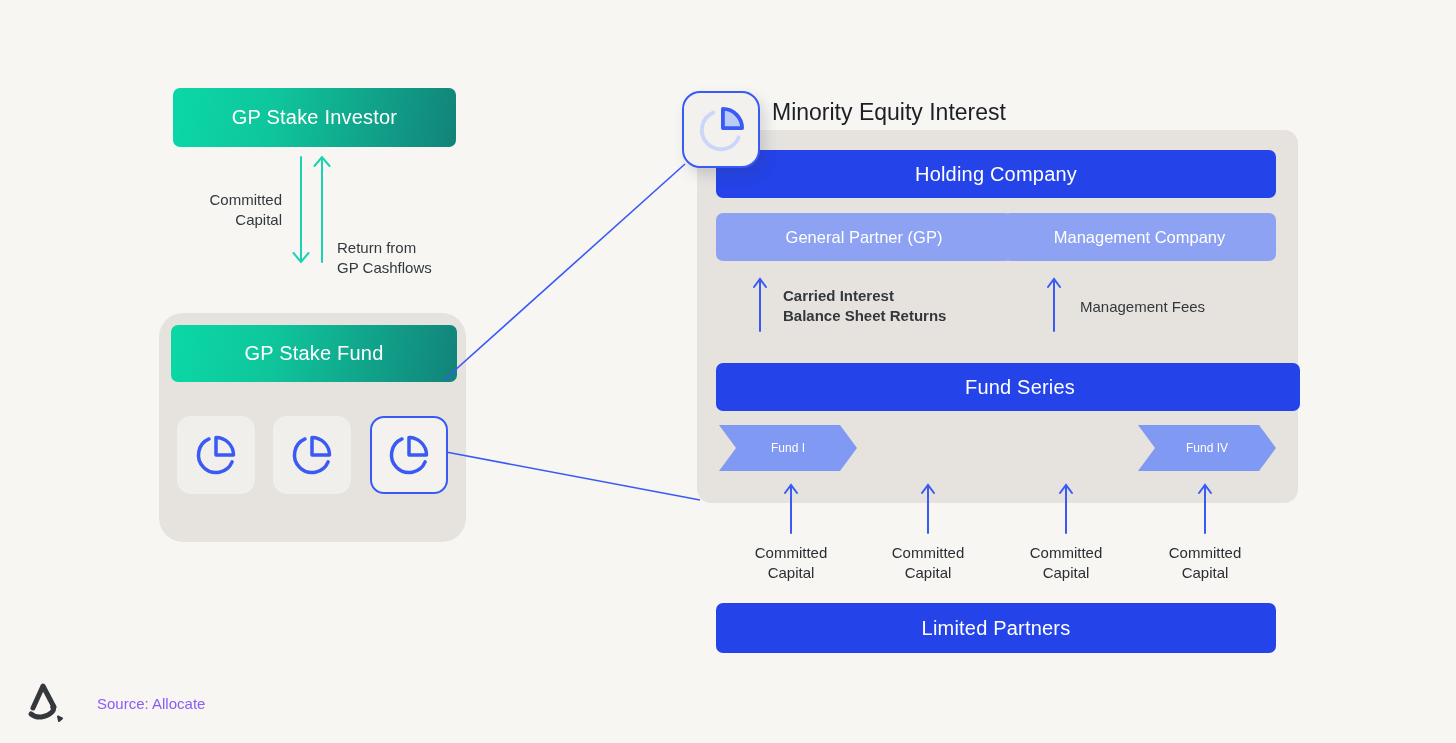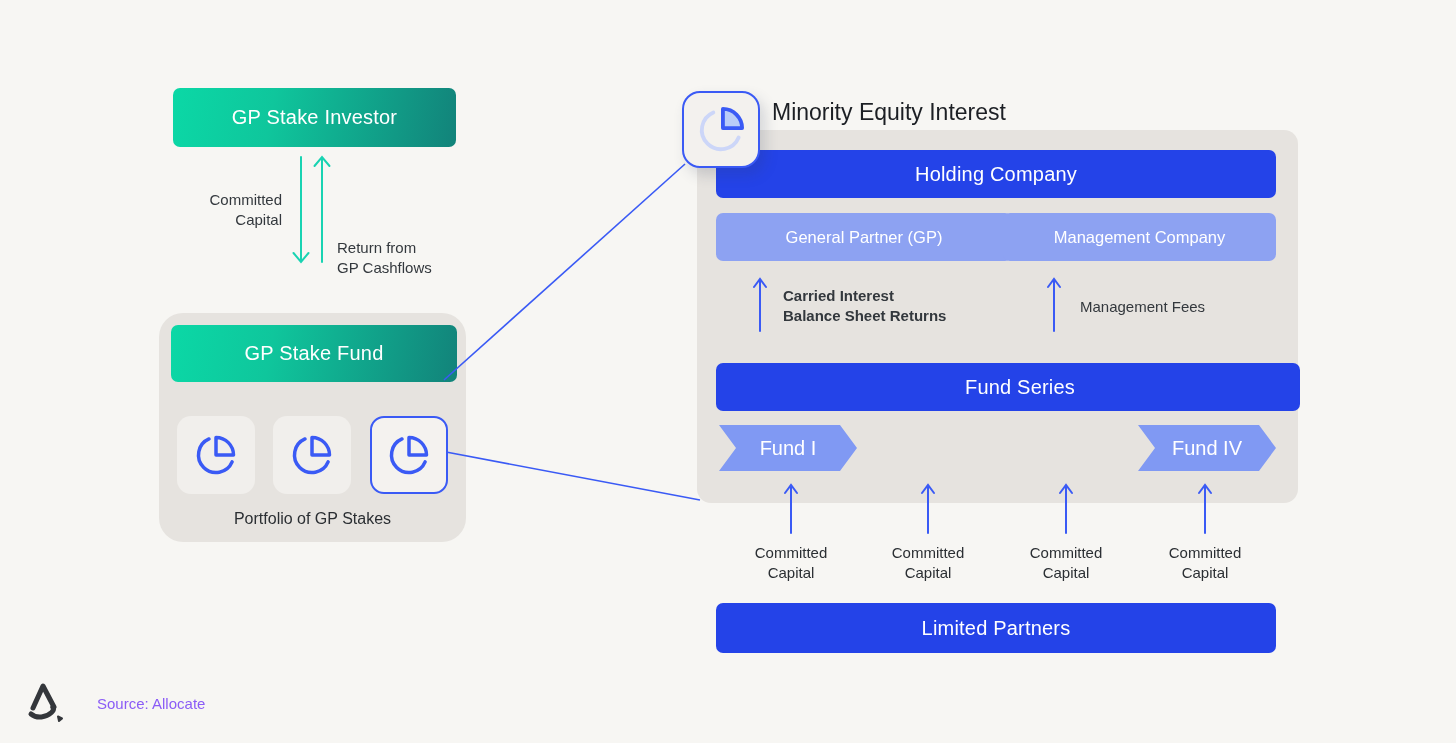--- a/index.html
+++ b/index.html
@@ -35,21 +35,21 @@
   .flow-label{
     font-size:15px;line-height:19.5px;color:#33383d;white-space:pre-line;
   }
   .small-label{
     font-size:15px;line-height:19.5px;color:#2b2f33;white-space:pre-line;text-align:center;
   }
   .caption{font-size:16px;color:#2b2f33;text-align:center;}
   .chev{
     position:absolute;top:0;height:46px;width:138px;
     background:#8099f3;color:#ffffff;
-    display:flex;align-items:center;justify-content:center;font-size:20px;
+    display:flex;align-items:center;justify-content:center;font-size:12px;
     clip-path:polygon(0 0, calc(100% - 17px) 0, 100% 50%, calc(100% - 17px) 100%, 0 100%, 17px 50%);
   }
   .minority-box{
     width:78px;height:77px;background:#f3f1ee;border:2px solid #3a5af5;border-radius:18px;
     display:flex;align-items:center;justify-content:center;box-sizing:border-box;
     box-shadow:5px 7px 14px rgba(50,60,90,0.18);z-index:4;
   }
   .overlay{position:absolute;left:0;top:0;width:1456px;height:743px;pointer-events:none;z-index:3;}
   .title-label{font-size:23px;color:#1c1f24;}
   .source{font-size:15px;color:#8b5cf6;}
@@ -123,21 +123,20 @@
         <path d="M22 12A10 10 0 0 0 12 2v10z"></path>
     </svg>
   </div>
   <div class="abs tile highlight" style="left:211px;top:103px;">
     <svg width="42" height="42" viewBox="0 0 24 24" fill="none" stroke="#3a5af5" stroke-width="2" stroke-linecap="round" stroke-linejoin="round">
       <path d="M21.21 15.89A10 10 0 1 1 8 2.83"></path>
         <path d="M22 12A10 10 0 0 0 12 2v10z"></path>
     </svg>
   </div>
 
-  <div class="abs caption" style="left:0;top:197px;width:307px;">Portfolio of GP Stakes</div>
 </div>
 
 <div class="abs minority-box" style="left:682px;top:91px;">
   <svg width="46" height="46" viewBox="0 0 24 24" fill="none" stroke-width="2" stroke-linecap="round" stroke-linejoin="round">
     <path d="M21.21 15.89A10 10 0 1 1 8 2.83" stroke="#ccd6f8"></path>
     <path d="M22 12A10 10 0 0 0 12 2v10z" stroke="#3a5af5" fill="#b9ccf8" transform="translate(1,-1)"></path>
   </svg>
 </div>
 <div class="abs title-label" style="left:772px;top:99px;">Minority Equity Interest</div>
 

